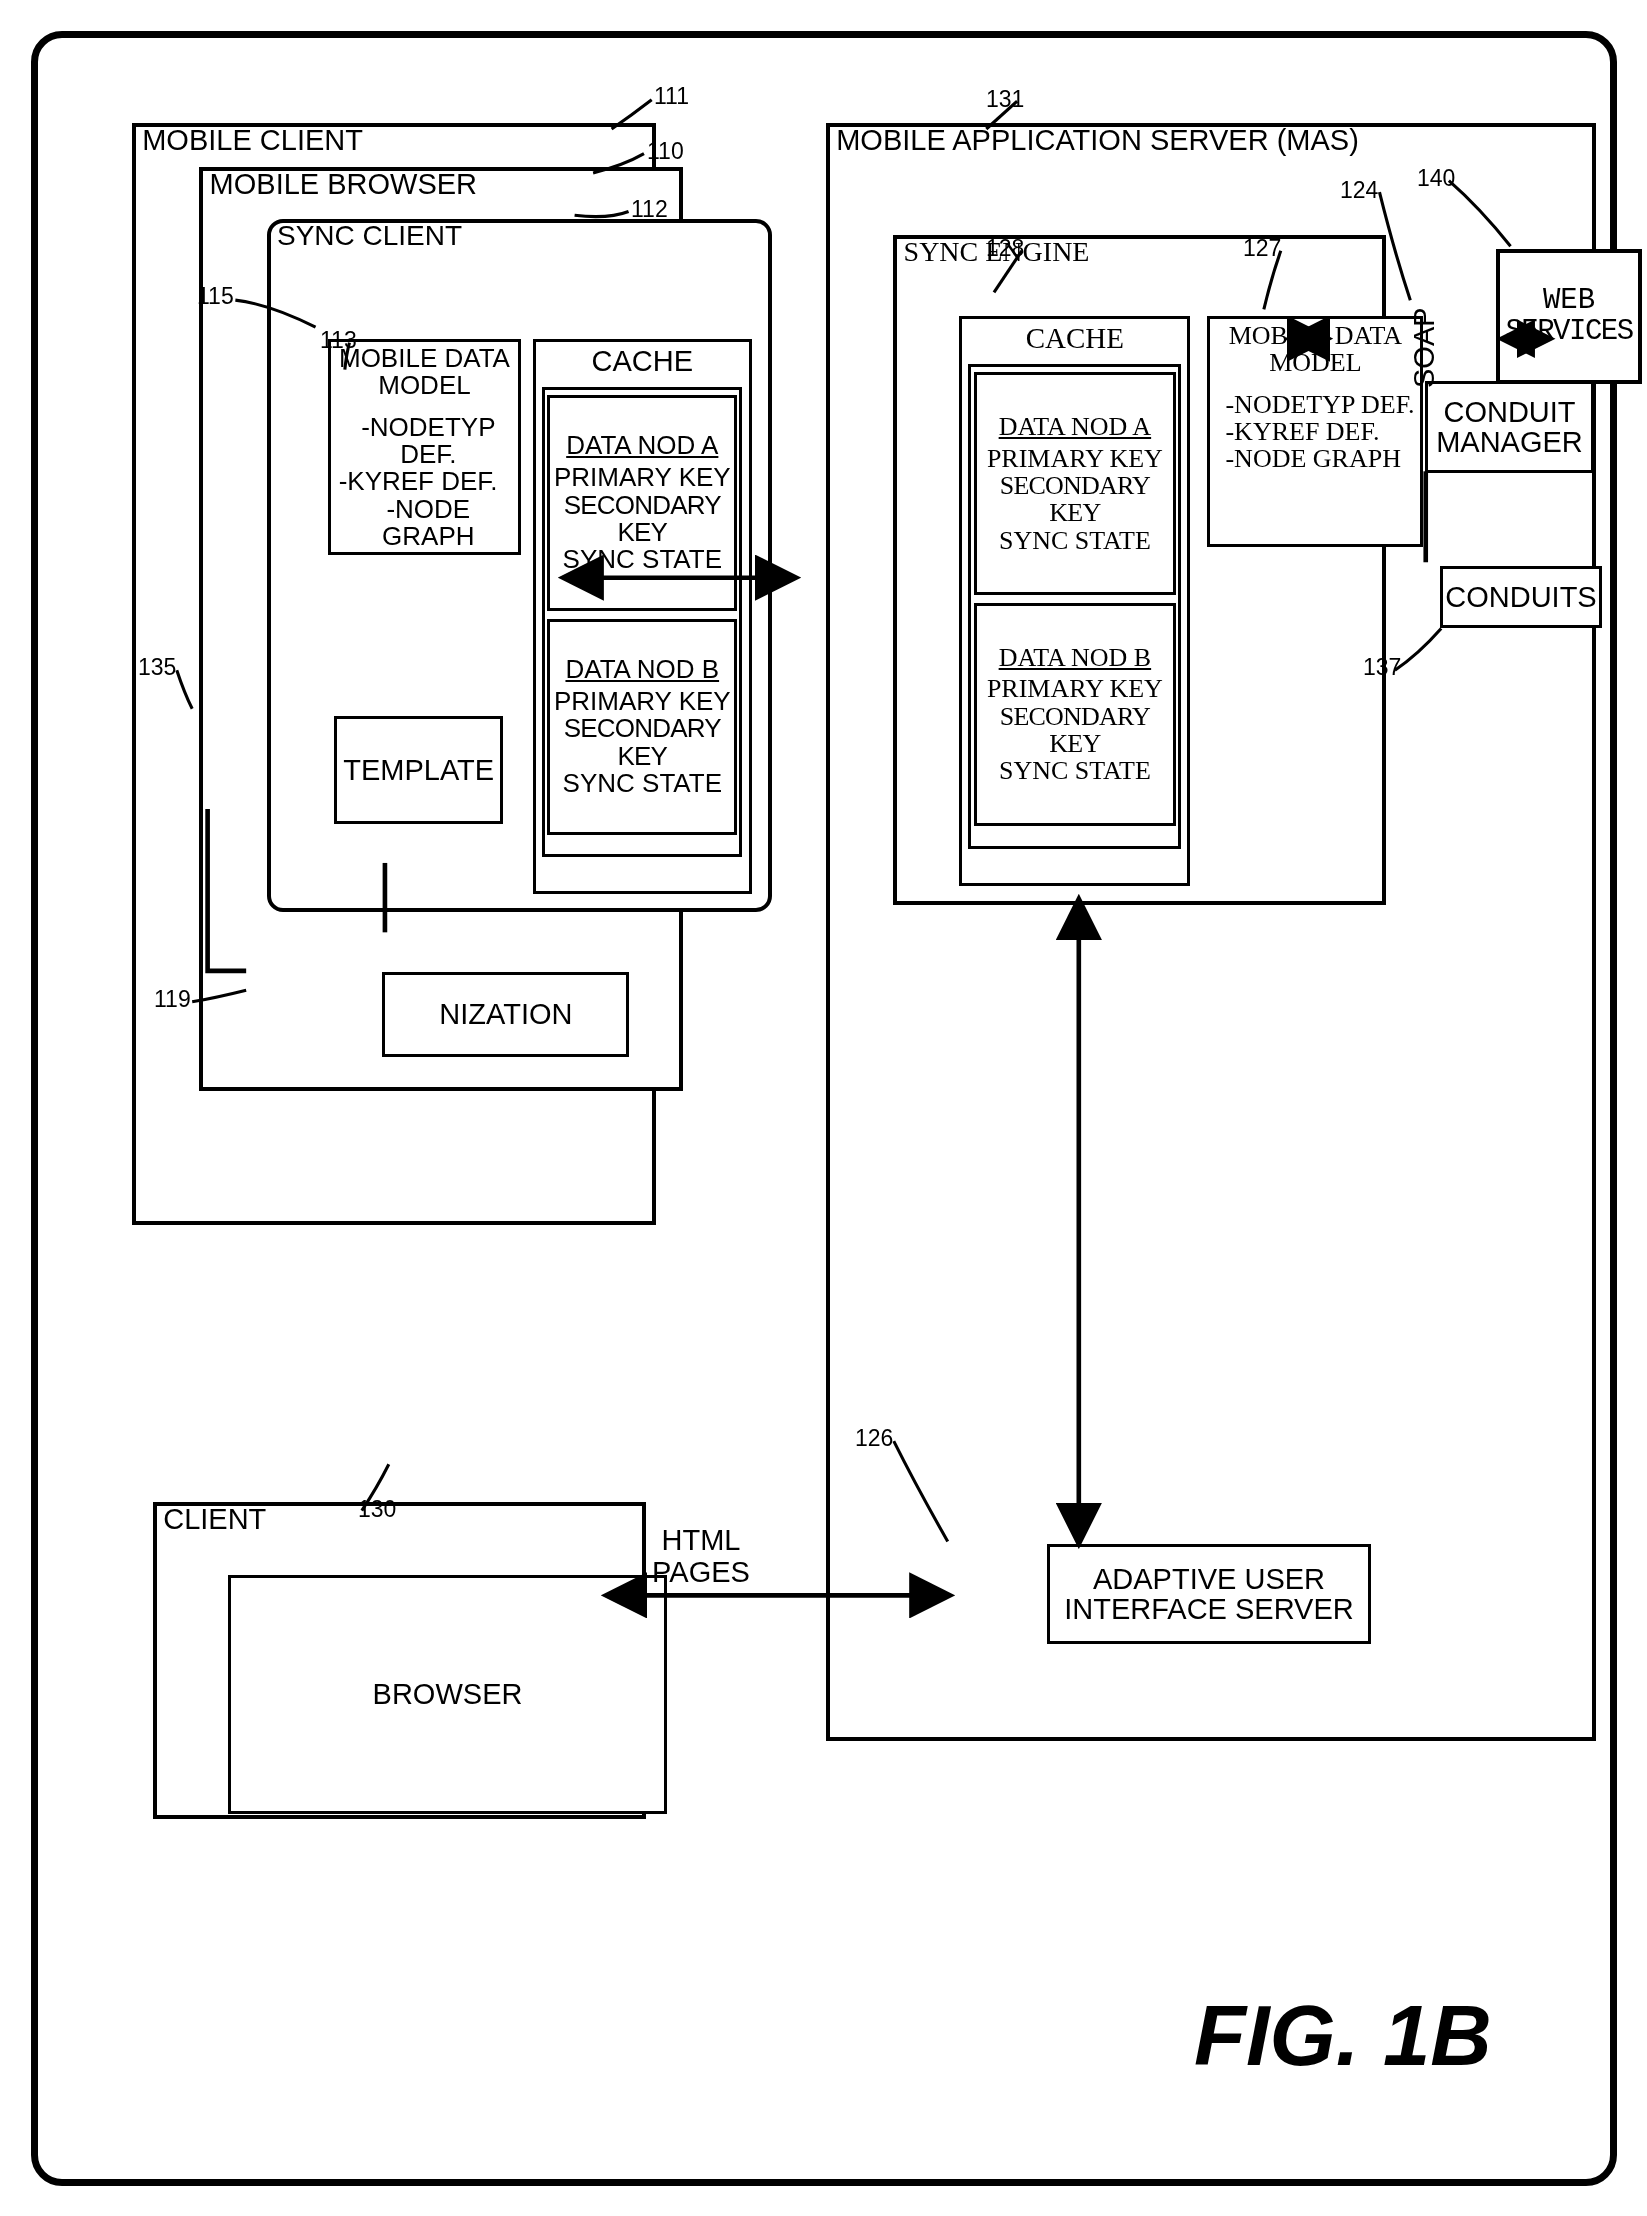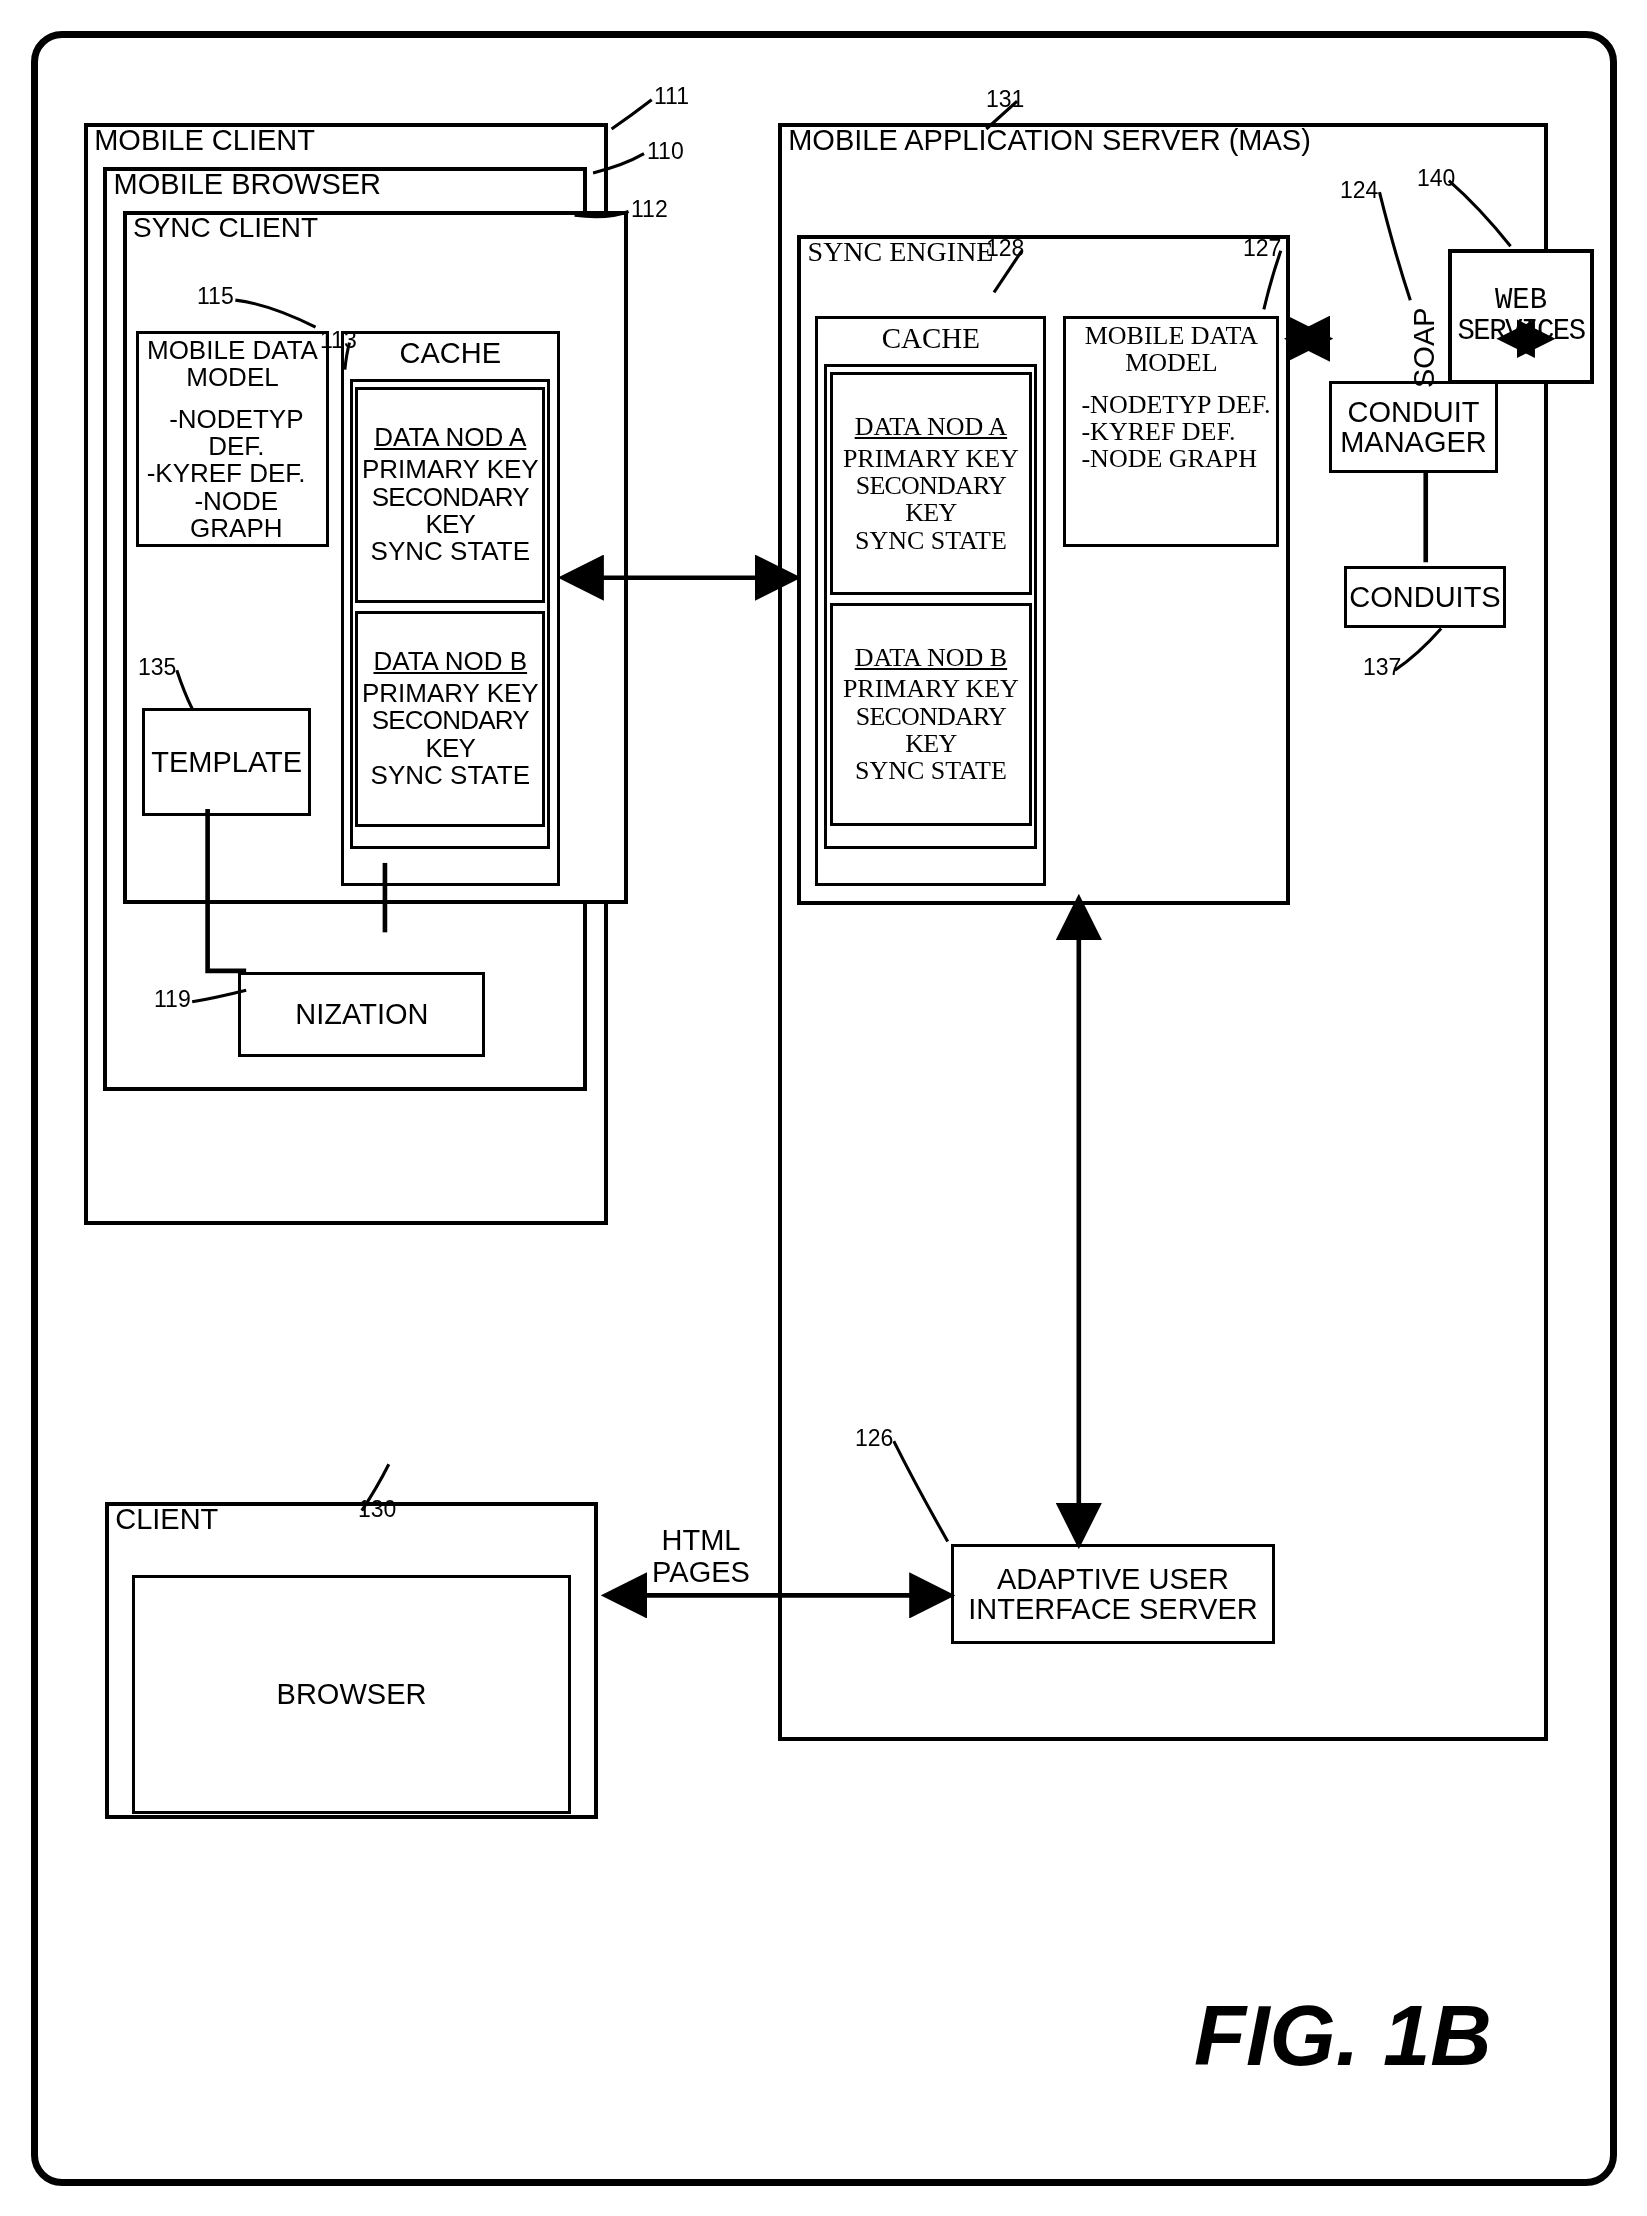--- a/index.html
+++ b/index.html
@@ -18,20 +18,21 @@
     background: #fff;
   }
   .box {
     position: absolute;
     border: 4.6px solid #000;
     background: #fff;
     text-align: center;
     display: flex;
     flex-direction: column;
     align-items: center;
+    margin-left: 48px;
   }
   .lbl-top-left {
     position: absolute;
     top: -3.1px;
     left: 6.2px;
     font-size: 29px;
     font-weight: 400;
   }
   .lbl-top-left-sm { font-size: 28px; }
   .stack {
@@ -75,21 +76,21 @@
 <body>
 
 <div class="canvas">
 
   <div class="box" style="left:46px; top:85px; width:524px; height:1102px;">
     <div class="lbl-top-left">MOBILE CLIENT</div>
 
     <div class="box" style="left:15.4px; top:40px; width:484px; height:924px;">
       <div class="lbl-top-left">MOBILE BROWSER</div>
 
-      <div class="box" style="left:15.4px; top:40px; width:505px; height:693px;">
+      <div class="box" style="left:15.4px; top:48px; width:505px; height:693px;border-radius:16px;">
         <div class="lbl-top-left lbl-top-left-sm">SYNC CLIENT</div>
 
         <div class="box" style="left:9.2px; top:116px; width:193px; height:216px; border-width:3.9px;">
           <div class="stack" style="padding-top:3.1px;">
             <span class="txt-sm">MOBILE DATA</span>
             <span class="txt-sm">MODEL</span>
           </div>
           <div class="stack" style="margin-top:14px; align-items:flex-start; padding-left:7.7px;">
             <span class="txt-sm">-NODETYP DEF.</span>
             <span class="txt-sm">-KYREF DEF.</span>

